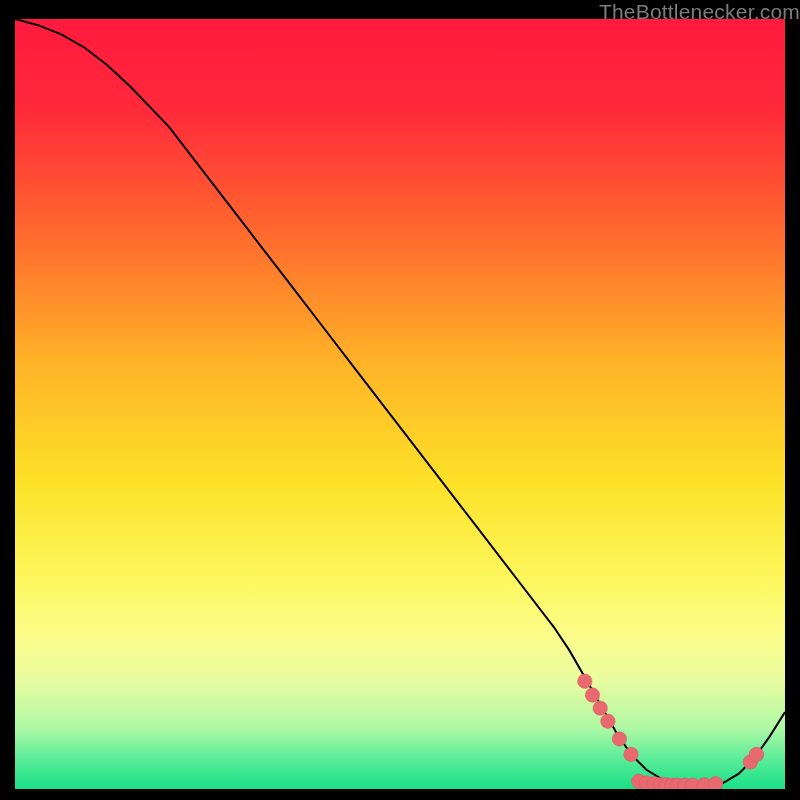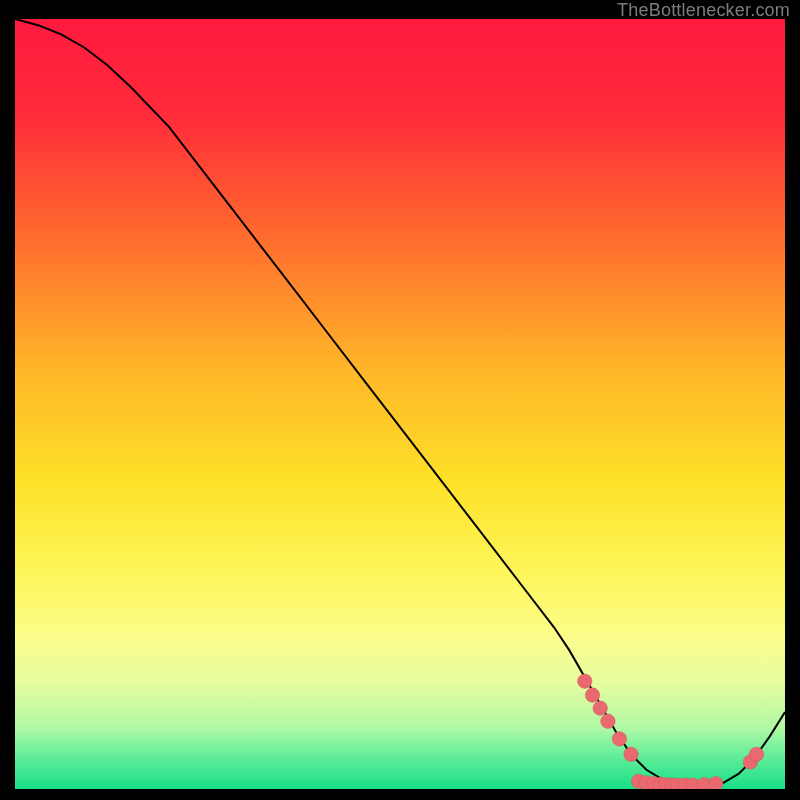--- a/index.html
+++ b/index.html
@@ -22,23 +22,23 @@
   .plot {
     position: absolute;
     left: 0;
     top: 0;
     width: 770px;
     height: 770px;
   }
   .watermark {
     position: absolute;
     top: 0px;
-    right: 10px;
+    right: 0;
     color: #7c7c7c;
-    font-size: 18px;
+    font-size: 21px;
     letter-spacing: 0.2px;
     font-weight: 500;
   }
 </style>
 </head>
 <body>
 
 <div class="frame">
   <svg class="plot" viewBox="0 0 770 770" preserveAspectRatio="none">
     <defs>

